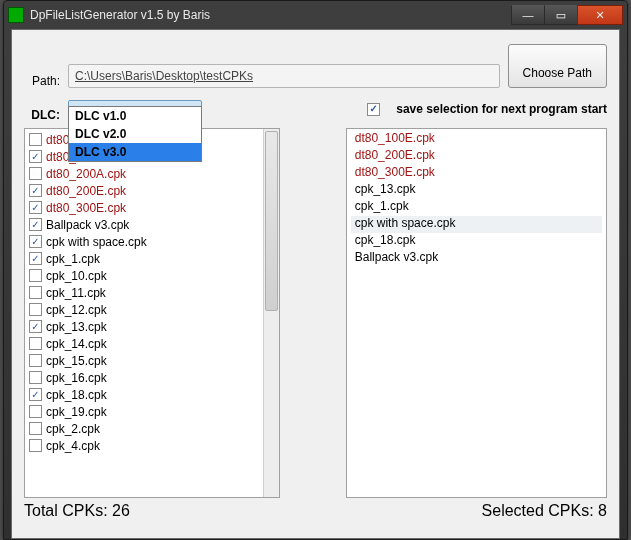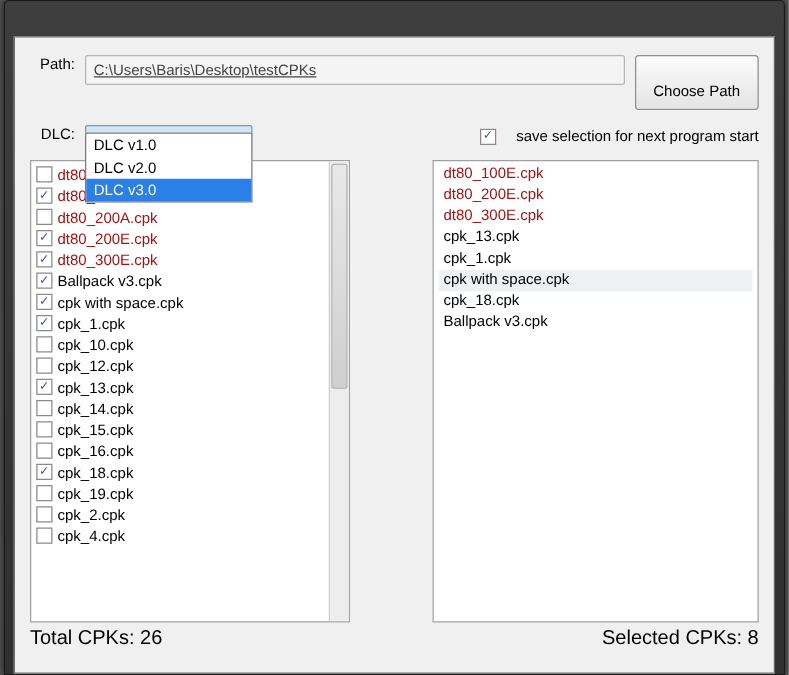--- a/index.html
+++ b/index.html
@@ -51,21 +51,21 @@
     background: linear-gradient(#d9532b,#c23616);
     border-color: #7a1f0e;
   }
   .client {
     position: absolute;
     left: 7px; right: 7px; top: 28px; bottom: 0;
     background: #f0f0f0;
     border: 1px solid #6b6b6b;
     padding: 14px 12px 6px 12px;
   }
-  .row { display:flex; align-items:flex-start; gap:8px; margin-bottom: 12px; }
+  .row { display:flex; align-items:flex-end; gap:8px; margin-bottom: 12px; }
   .label { text-align: right; }
   .path-input {
     flex: 1;
     background: #f4f4f4;
     border: 1px solid #b5b5b5;
     border-radius: 2px;
     padding: 4px 6px;
     font-size: 12px;
     color: #444;
     height: 24px;
@@ -100,21 +100,21 @@
     left: 0; top: 6px;
     width: 134px;
     background: #fff;
     border: 1px solid #7a7a7a;
     z-index: 50;
   }
   .option {
     padding: 2px 6px;
     font-size: 12px;
   }
-  .option.sel { background: #2a80e8; color: #fef9c3; }
+  .option.sel { background: #2a80e8; color: #000000; }
 
   .checkbox-line { display:flex; align-items:center; gap:16px; margin: 2px 0 6px 0; }
   .chk { width:13px; height:13px; border:1px solid #8a8a8a; background:#fff; display:inline-flex; align-items:center; justify-content:center; }
   .chk.checked::after { content:"✓"; font-size:10px; color:#2d5aa0; line-height:10px; }
 
   .lists { display:flex; gap:24px; }
   .listbox {
     border: 1px solid #a0a0a0;
     background:#fff;
     height: 370px;
@@ -148,30 +148,39 @@
   .right-line { height:17px; font-size:12px; padding-left:4px; }
   .right-line.red { color:#a01414; }
   .right-line.hl { background:#eef1f4; }
 
   .footer { display:flex; justify-content:space-between; margin-top:4px; font-size:16px; }
 </style>
 </head>
 <body>
 
 <div class="win">
+  <div class="titlebar">
+    <div class="app-icon"></div>
+    <div class="title-text">DpFileListGenerator v1.5 by Baris</div>
+    <div class="win-btns">
+      <div class="win-btn">—</div>
+      <div class="win-btn">▭</div>
+      <div class="win-btn win-close">✕</div>
+    </div>
+  </div>
 
   <div class="client">
 
     <div class="row">
       <div class="label" style="width:36px">Path:</div>
       <input class="path-input" readonly="" value="C:\Users\Baris\Desktop\testCPKs" style="">
       <button class="btn">Choose Path</button>
     </div>
 
-    <div style="display:flex; align-items:flex-start; gap:24px; margin-bottom:6px;">
+    <div style="display:flex; align-items:flex-start; gap:24px; margin-bottom:6px;font-weight:bold;">
       <div class="row" style="margin-bottom:0;">
         <div class="label" style="width:36px">DLC:</div>
         <div class="dlc-select-wrap">
           <div class="dlc-select"></div>
           <div class="options" id="dlc-options">
               <div class="option">DLC v1.0</div>
               <div class="option">DLC v2.0</div>
               <div class="option sel">DLC v3.0</div>
             </div>
         </div>
@@ -214,20 +223,24 @@
               <span class="chk checked"></span>
               <span>cpk with space.cpk</span>
             </div>
             <div class="item">
               <span class="chk checked"></span>
               <span>cpk_1.cpk</span>
             </div>
             <div class="item">
               <span class="chk"></span>
               <span>cpk_10.cpk</span>
+            </div>
+            <div class="item">
+              <span class="chk"></span>
+              <span>cpk_11.cpk</span>
             </div>
             <div class="item">
               <span class="chk"></span>
               <span>cpk_12.cpk</span>
             </div>
             <div class="item">
               <span class="chk checked"></span>
               <span>cpk_13.cpk</span>
             </div>
             <div class="item">

